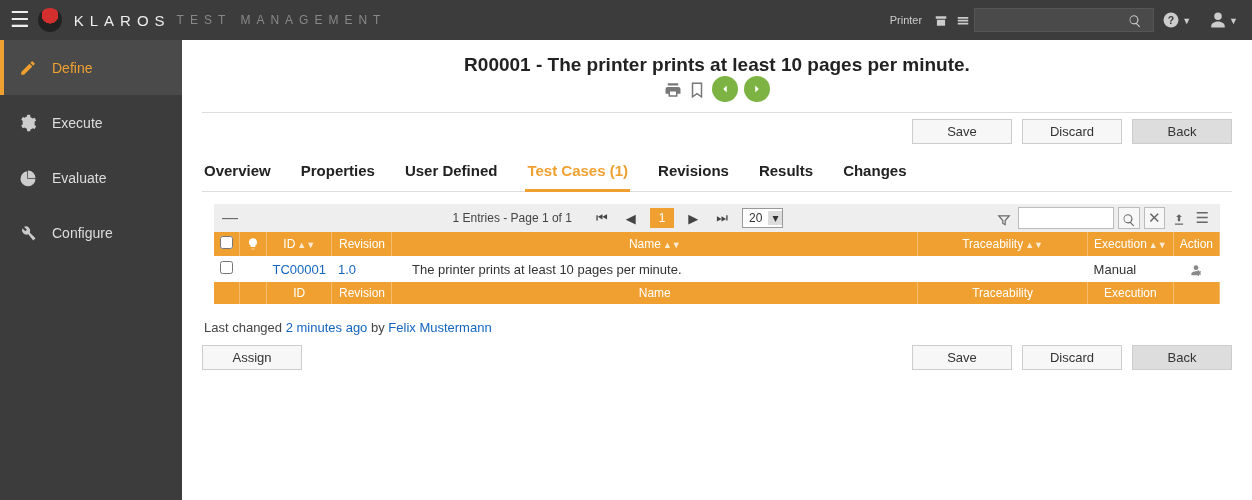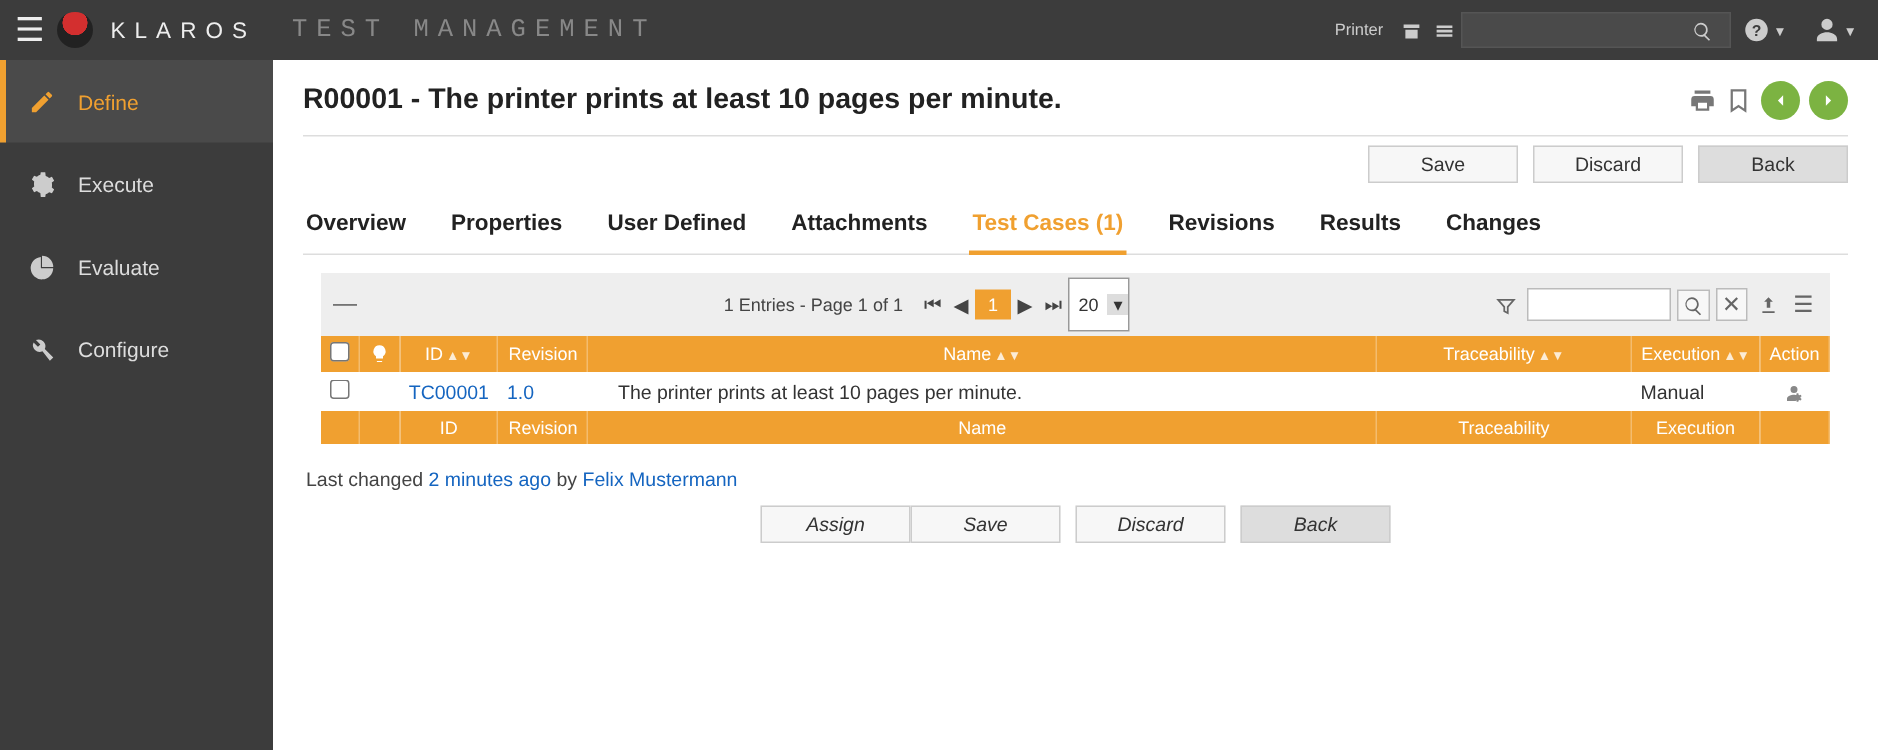--- a/index.html
+++ b/index.html
@@ -3,83 +3,83 @@
 <meta charset="utf-8">
 <style>
   * { box-sizing: border-box; margin: 0; padding: 0; }
   body { font-family: Arial, Helvetica, sans-serif; font-size: 13px; color: #333; background: #f5f5f5; width: 1252px; height: 500px; overflow: hidden; }
   
   
   .topbar { height: 40px; background: #3c3c3c; display: flex; align-items: center; padding: 0 10px; color: #ccc; }
   .hamburger { font-size: 22px; color: #eee; margin-right: 8px; cursor: pointer; }
   .logo-icon { width: 24px; height: 24px; background: radial-gradient(circle at 50% 30%, #d32f2f 0%, #d32f2f 40%, #222 41%); border-radius: 50%; margin-right: 12px; position: relative; }
   .brand-main { letter-spacing: 6px; font-size: 15px; color: #eee; font-weight: 400; }
-  .brand-sub { letter-spacing: 6px; font-size: 17px; color: #888; margin-left: 24px; font-weight: 300; font-family: Liberation Mono, monospace; }
+  .brand-sub { letter-spacing: 6px; font-size: 12px; color: #888; margin-left: 6px; font-weight: 300; }
   .top-spacer { flex: 1; }
   .context-label { font-size: 11px; color: #ccc; margin-right: 8px; }
   .top-icon { color: #ccc; font-size: 14px; margin: 0 4px; cursor: pointer; }
   .top-search { background: #4a4a4a; border: 1px solid #555; height: 24px; width: 180px; color: #eee; padding: 0 6px; }
   .top-right-icons { display: flex; align-items: center; margin-left: 6px; gap: 10px; }
   .caret-down { font-size: 9px; margin-left: 2px; }
   
   
   .layout { display: flex; height: calc(100% - 40px); }
   .sidebar { width: 182px; background: #3c3c3c; color: #ddd; }
   .sidebar-item { height: 55px; display: flex; align-items: center; padding-left: 18px; cursor: pointer; gap: 14px; }
   .sidebar-item.active { background: #4a4a4a; border-left: 4px solid #f0a030; padding-left: 14px; }
   .sidebar-item.active .side-icon, .sidebar-item.active .side-label { color: #f0a030; }
   .side-icon { font-size: 18px; color: #ccc; width: 20px; text-align: center; }
   .side-label { font-size: 14px; color: #ddd; }
   
   
   .main { flex: 1; background: #fff; padding: 14px 20px; overflow: auto; }
-  .page-header { display: flex; align-items: center; justify-content: space-between; border-bottom: 1px solid #ddd; padding-bottom: 10px; margin-bottom: 6px; }
+  .page-header { display: flex; align-items: center; justify-content: center; border-bottom: 1px solid #ddd; padding-bottom: 10px; margin-bottom: 6px; flex-direction: column; }
   .page-title { font-size: 19px; font-weight: bold; color: #222; }
   .header-actions { display: flex; align-items: center; gap: 6px; }
   .hdr-icon { font-size: 20px; color: #777; cursor: pointer; }
   .circle-btn { width: 26px; height: 26px; border-radius: 50%; display: flex; align-items: center; justify-content: center; font-weight: bold; font-size: 16px; cursor: pointer; }
   .circle-green { background: #7cb342; color: #fff; }
   
   .top-buttons-row { display: flex; justify-content: flex-end; gap: 10px; margin-bottom: 12px; }
   .btn { border: 1px solid #ccc; background: #f7f7f7; padding: 4px 0; width: 100px; text-align: center; font-size: 13px; cursor: pointer; }
   .btn-dark { background: #ddd; }
   
   
   .tabs { display: flex; border-bottom: 1px solid #ddd; gap: 26px; margin-bottom: 12px; }
   .tab { padding: 6px 2px 10px; font-size: 15px; font-weight: bold; color: #222; cursor: pointer; }
   .tab.active { color: #f0a030; border-bottom: 3px solid #f0a030; margin-bottom: -1px; }
   
   
   .table-wrap { margin: 0 12px; }
   .table-controls { background: #eee; display: flex; align-items: center; padding: 3px 8px; font-size: 12px; gap: 6px; }
   .tc-left { width: 20px; color: #666; font-size: 16px; }
-  .tc-center { flex: 1; display: flex; align-items: center; justify-content: center; }
+  .tc-center { flex: 1; display: flex; align-items: center; justify-content: center; gap: 10px; }
   .pager-text { color: #444; margin-right: 10px; }
   .pager-btn { color: #444; padding: 2px 4px; cursor: pointer; font-size: 13px; }
   .pager-current { background: #f0a030; color: #fff; padding: 3px 9px; }
-  .page-size-sel { border: 1px solid #999; height: 36px; font-size: 12px; background: #fff; display: inline-flex; align-items: center; }
+  .page-size-sel { border: 1px solid #999; height: 20px; font-size: 12px; background: #fff; display: inline-flex; align-items: center; }
   .page-size-val { padding: 0 6px; }
   .page-size-arrow { background: #ddd; padding: 0 4px; }
   .tc-right { display: flex; align-items: center; gap: 4px; }
   .filter-input { border: 1px solid #bbb; height: 22px; width: 96px; padding: 0 4px; font-size: 12px; }
   .ctrl-icon { color: #666; font-size: 15px; cursor: pointer; padding: 1px 3px; }
   .ctrl-icon-box { border: 1px solid #bbb; background: #f7f7f7; }
   
   table.data { width: 100%; border-collapse: collapse; }
   table.data th { background: #f0a030; color: #fff; font-weight: normal; font-size: 12px; padding: 4px 6px; text-align: center; border-right: 1px solid rgba(255,255,255,.3); margin-left: 34px; }
   table.data td { padding: 5px 6px; font-size: 13px; background: #fff; vertical-align: middle; }
   table.data tfoot td { background: #f0a030; color: #fff; font-size: 12px; text-align: center; padding: 4px 6px; border-right: 1px solid rgba(255,255,255,.3); }
   .chk { width: 13px; height: 13px; }
   .link { color: #1565c0; cursor: pointer; }
   .sort-arrows { font-size: 9px; opacity: .8; margin-left: 2px; }
   .row-action-icon { font-size: 16px; color: #888; text-align: center; }
   
   
   .meta-row { display: flex; justify-content: space-between; margin: 16px 2px 10px; font-size: 13px; color: #444; }
-  .bottom-row { display: flex; justify-content: center; font-style: italic; }
+  .bottom-row { display: flex; justify-content: space-between; }
   .bottom-right { display: flex; gap: 10px; }
   
   svg.ico { width: 18px; height: 18px; vertical-align: middle; fill: currentColor; }
   svg.ico-sm { width: 14px; height: 14px; vertical-align: middle; fill: currentColor; }
 </style>
 </head>
 <body>
 
 <div class="topbar">
   <span class="hamburger">☰</span>
@@ -186,21 +186,20 @@
     <div class="top-buttons-row">
       <div class="btn">Save</div>
       <div class="btn">Discard</div>
       <div class="btn btn-dark">Back</div>
     </div>
 
     <div class="tabs">
       <div class="tab">Overview</div>
       <div class="tab">Properties</div>
       <div class="tab">User Defined</div>
-      <div class="tab">Attachments</div>
       <div class="tab active">Test Cases (1)</div>
       <div class="tab">Revisions</div>
       <div class="tab">Results</div>
       <div class="tab">Changes</div>
     </div>
 
     <div class="table-wrap">
       <div class="table-controls">
         <span class="tc-left">—</span>
         <div class="tc-center">

